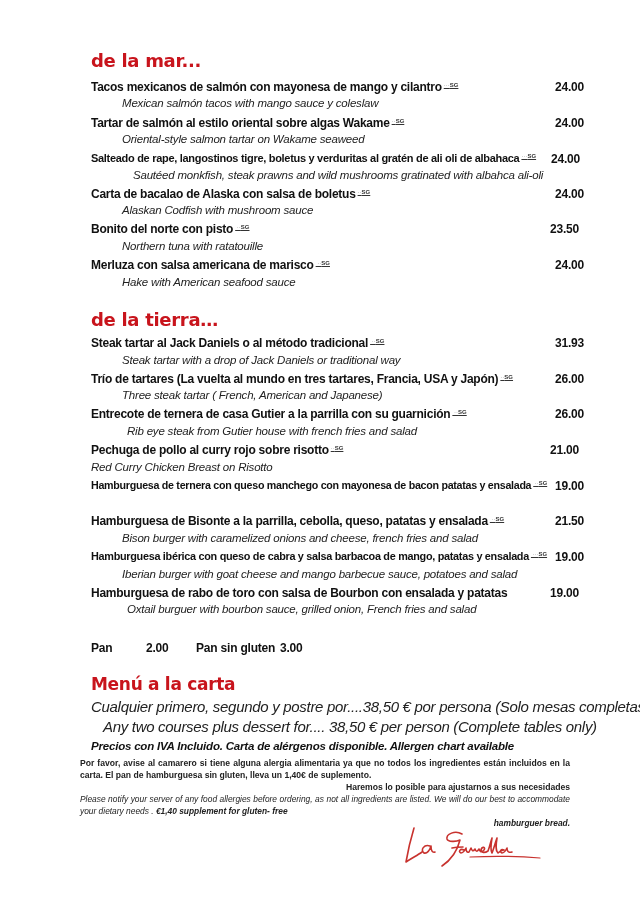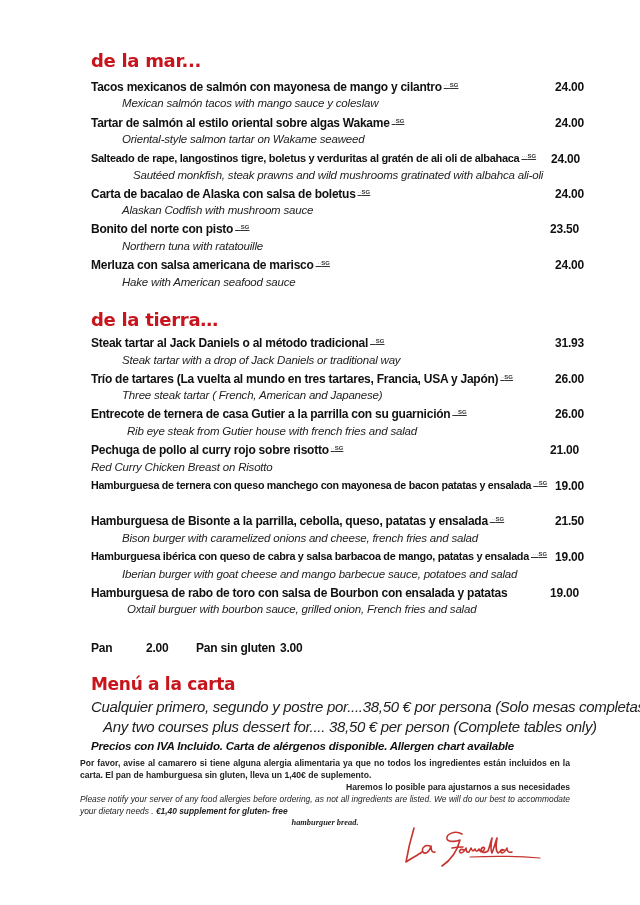--- a/index.html
+++ b/index.html
@@ -119,21 +119,21 @@
   <span class="pan" style="left:280px;">3.00</span>
 
   <div class="h" style="top:674px; font-size:17px;">Menú a la carta</div>
   <div class="big-it" style="top:698px;">Cualquier primero, segundo y postre por....38,50 € por persona (Solo mesas completas)</div>
   <div class="big-it" style="top:718px;margin-left:12px;">Any two courses plus dessert for.... 38,50  € per person (Complete tables only)</div>
   <div class="notice" style="top:740px;">Precios con IVA Incluido. Carta de alérgenos disponible. Allergen chart available</div>
 
   <div class="fine" style="top:757px;">Por favor, avise al camarero si tiene alguna alergia alimentaria ya que no todos los ingredientes están incluidos en la carta. El pan de hamburguesa sin gluten, lleva un 1,40€ de suplemento.</div>
   <div class="fine" style="top:781px; text-align:right;">Haremos lo posible para ajustarnos a sus necesidades</div>
   <div class="fine it" style="top:793px;"><span>Please notify your server of any food allergies before ordering, as not all ingredients are listed. We will do our best to accommodate your dietary needs .</span><b> €1,40 supplement for gluten- free</b></div>
-  <div class="fine it" style="top:817px; text-align:center;font-family:Liberation Serif, serif;"><b>hamburguer bread.</b></div>
+  <div class="fine it" style="top:817px; text-align:right;"><b>hamburguer bread.</b></div>
 
   <svg class="logo" viewBox="0 0 150 50">
     <g fill="none" stroke="#c8322e" stroke-width="1.6" stroke-linecap="round" stroke-linejoin="round">
 
       <path d="M14 6 C 11 16, 8 28, 6 40 C 12 36, 18 33, 22 30"></path>
 
       <path d="M30 24 C 24 22, 20 28, 24 31 C 27 32, 30 28, 31 24 C 31 28, 32 31, 35 30"></path>
 
       <path d="M62 12 C 55 8, 46 12, 47 17 C 48 20, 56 20, 60 18 C 58 26, 54 36, 42 44 M 52 26 C 56 25, 60 25, 63 25"></path>
 

